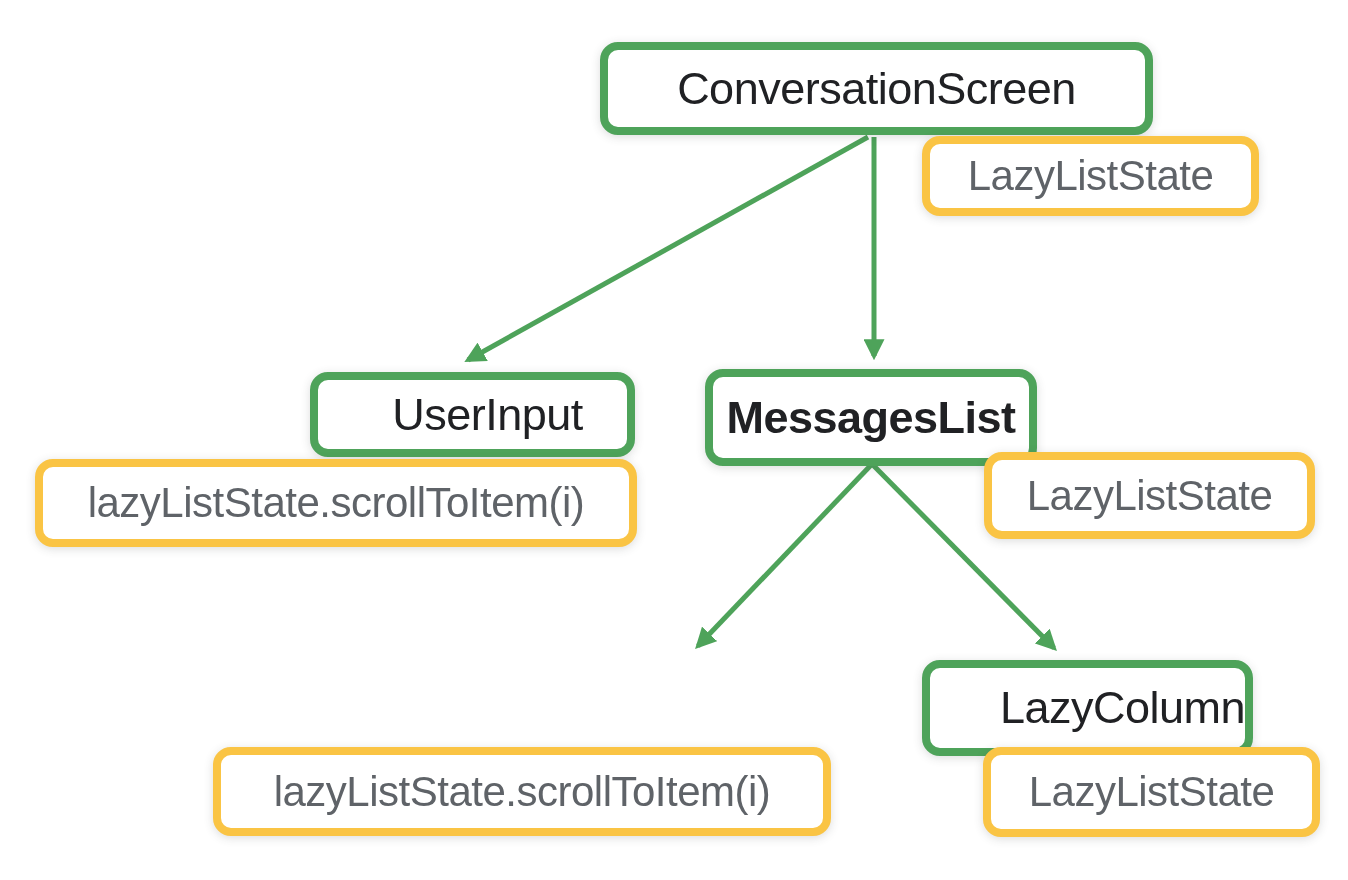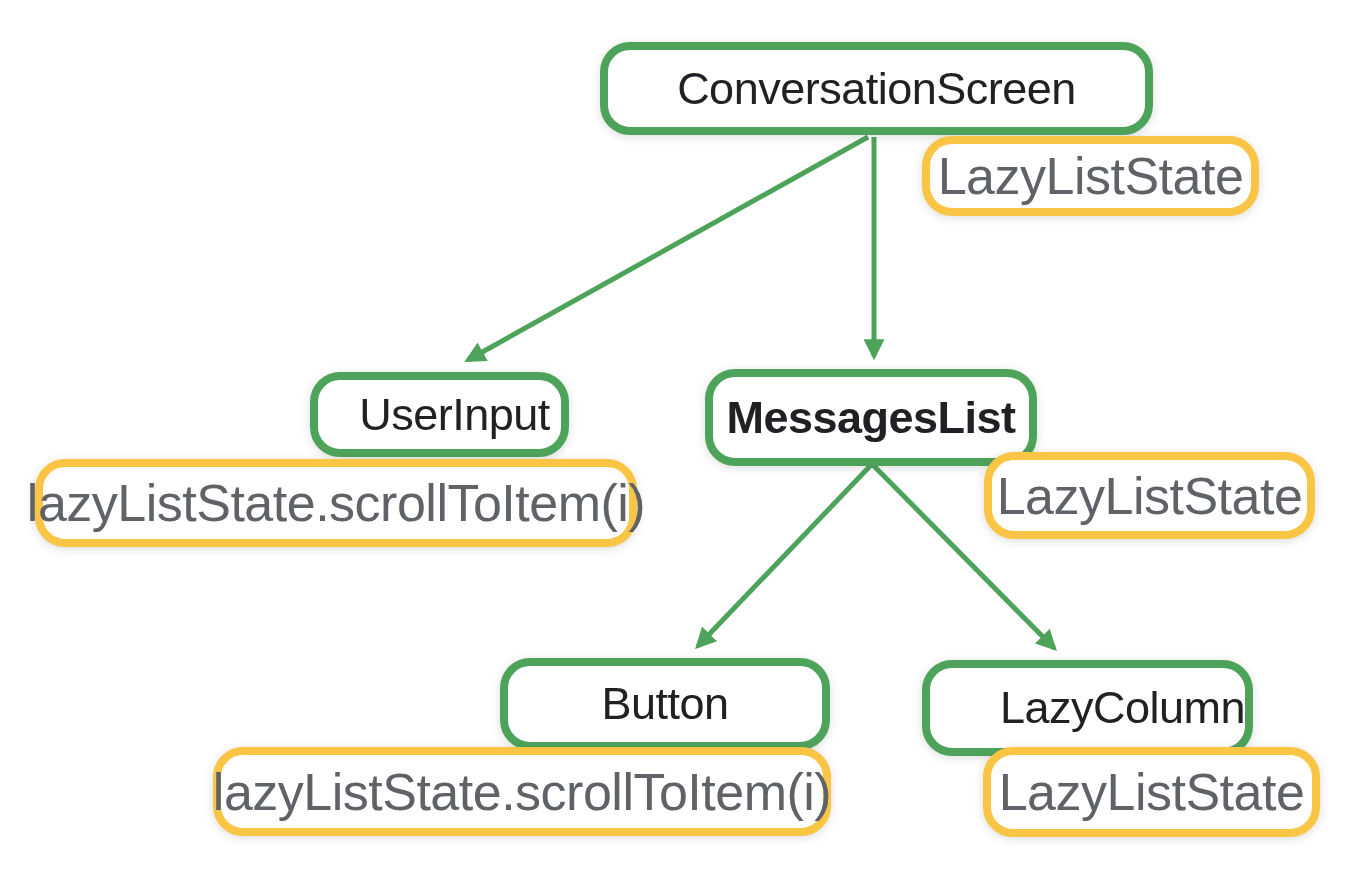--- a/index.html
+++ b/index.html
@@ -31,41 +31,41 @@
     stroke-width: 5;
   }
   .arrowhead-path { fill: var(--green); }
 
   .node {
     position: absolute;
     display: flex;
     align-items: center;
     justify-content: center;
     background: #ffffff;
-    border-radius: 30px;
+    border-radius: 18px;
     white-space: nowrap;
     box-shadow: 0 2px 10px rgba(60,64,67,0.18);
   }
   .node.composable {
     border: 8px solid var(--green);
     color: var(--text-dark);
     font-size: 45px;
     letter-spacing: -0.5px;
   }
   .node.state {
     border: 8px solid var(--yellow);
     color: var(--text-gray);
-    font-size: 52px;
+    font-size: 42px;
     letter-spacing: -0.5px;
   }
 
   
   .n-conversation   { left: 600px; top: 42px;  width: 553px; height: 93px; }
   .n-llstate-top    { left: 922px; top: 136px; width: 337px; height: 80px; }
-  .n-userinput      { left: 310px; top: 372px; width: 259px; height: 85px; padding-left: 30px; }
+  .n-userinput      { left: 310px; top: 372px; width: 325px; height: 85px; padding-left: 30px; }
   .n-scroll-left    { left: 35px;  top: 459px; width: 602px; height: 88px; }
   .n-messageslist   { left: 705px; top: 369px; width: 332px; height: 97px; font-weight: bold; }
   .n-llstate-mid    { left: 984px; top: 452px; width: 331px; height: 87px; }
   .n-button         { left: 500px; top: 658px; width: 330px; height: 92px; }
   .n-scroll-bottom  { left: 213px; top: 747px; width: 618px; height: 89px; }
   .n-lazycolumn     { left: 922px; top: 660px; width: 331px; height: 96px; justify-content: flex-end; }
   .n-llstate-bottom { left: 983px; top: 747px; width: 337px; height: 90px; }
 </style>
 </head>
 <body>
@@ -89,23 +89,20 @@
   </div>
 
   <div class="node composable n-userinput">
     <span>UserInput</span>
   </div>
 
   <div class="node composable n-messageslist">
     <span>MessagesList</span>
   </div>
 
-  <div class="node composable n-button">
-    <span>Button</span>
-  </div>
 
   <div class="node composable n-lazycolumn">
     <span>LazyColumn</span>
   </div>
 
   <div class="node state n-llstate-top">
     <span>LazyListState</span>
   </div>
 
   <div class="node state n-scroll-left">

